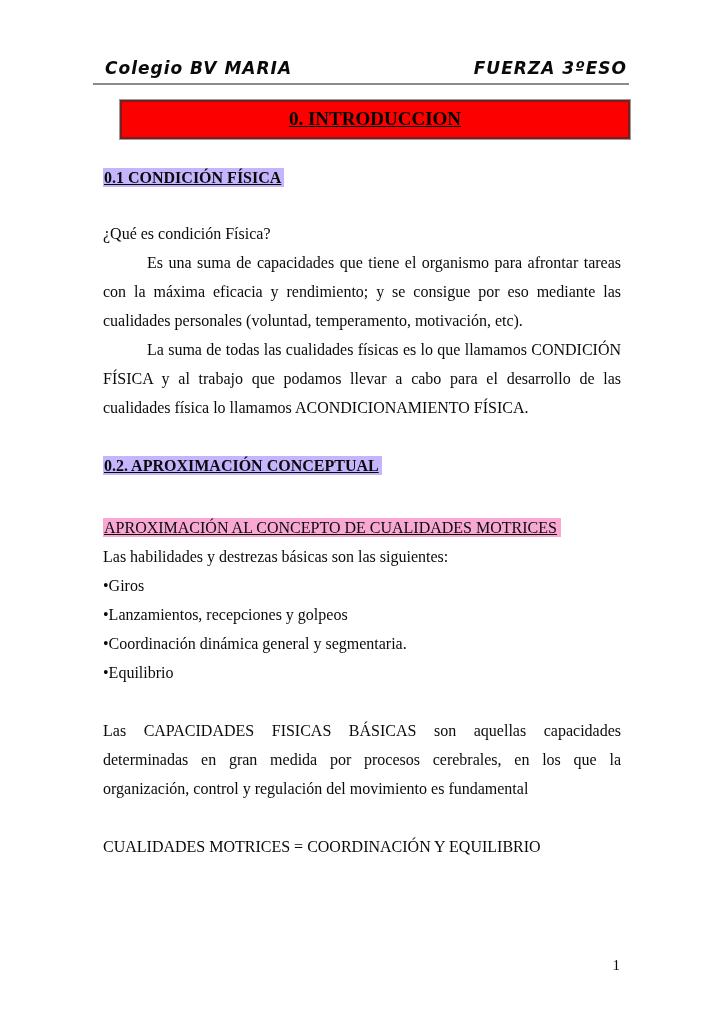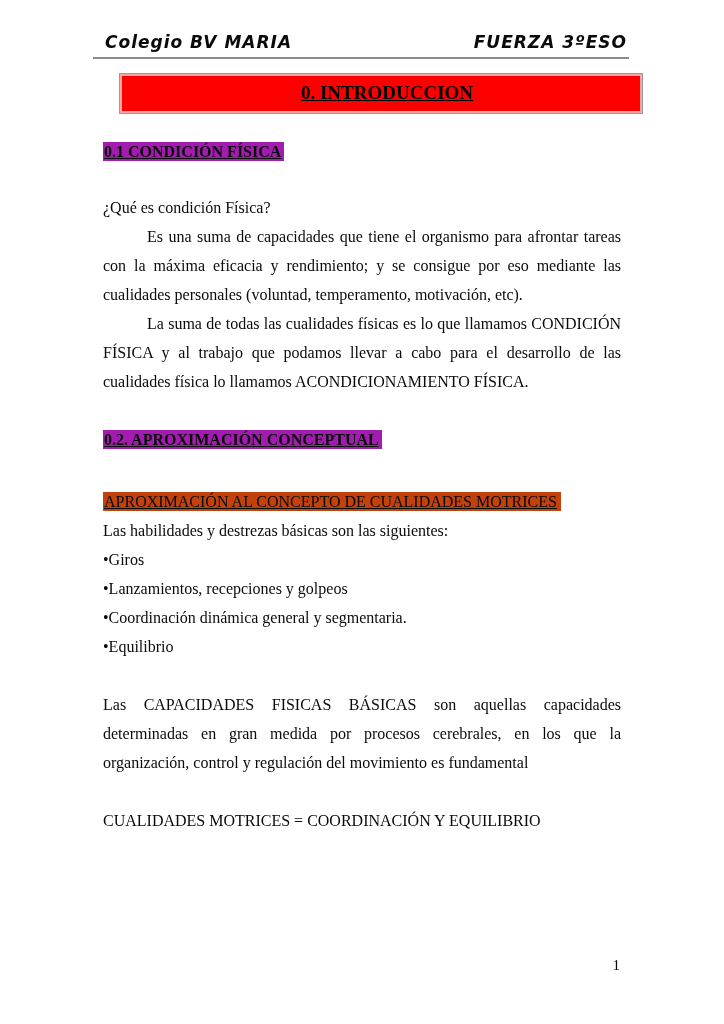--- a/index.html
+++ b/index.html
@@ -9,21 +9,21 @@
     height: 1024px;
     background: #ffffff;
     overflow: hidden;
     font-family: "Liberation Serif", serif;
     color: #0a0a0a;
   }
   .content {
     position: absolute;
     left: 103px;
     width: 518px;
-    top: 32px;
+    top: 58px;
   }
   
   .header {
     display: flex;
     justify-content: space-between;
     align-items: flex-end;
     margin: 0 -8px 0 -10px;
     padding: 0 2px 5px 12px;
     border-bottom: 2px solid #8c8c8c;
     font-family: "DejaVu Sans", sans-serif;
@@ -31,45 +31,45 @@
     font-style: italic;
     font-size: 17px;
     letter-spacing: 1px;
     white-space: nowrap;
   }
   
   .banner {
     margin: 15px 0 0 17px;
     width: 506px;
     background: #fc0000;
-    border: 2px solid #fca5a5;
+    border: 2px solid #7f1d1d;
     box-shadow: 0 0 0 1px #9a9a9a;
     text-align: center;
-    padding: 6px 0 7px 12px;
+    padding: 6px 0 7px 0;
   }
   .banner-text {
     font-weight: 700;
     font-size: 19px;
     text-decoration: underline;
     color: #000000;
   }
   
   .bodytext { font-size: 16px; line-height: 29px; }
   p { margin: 0; }
   .justify { text-align: justify; }
   .indent { text-indent: 44px; }
   .hl-yellow {
-    background: #a21caf;
+    background: #c4b5fd;
     font-weight: 700;
     text-decoration: underline;
     font-size: 16px;
     padding: 1px 3px 1px 1px;
   }
   .hl-gray {
-    background: #c2410c;
+    background: #f9a8d4;
     text-decoration: underline;
     font-size: 16px;
     padding: 1px 4px 1px 1px;
   }
   .underline { text-decoration: underline; }
   .sec1-heading { margin-top: 24px; }
   .qa-block { margin-top: 27px; }
   .sec2-heading { margin-top: 29px; }
   .sec2-sub { margin-top: 33px; }
   .definition { margin-top: 30px; }

